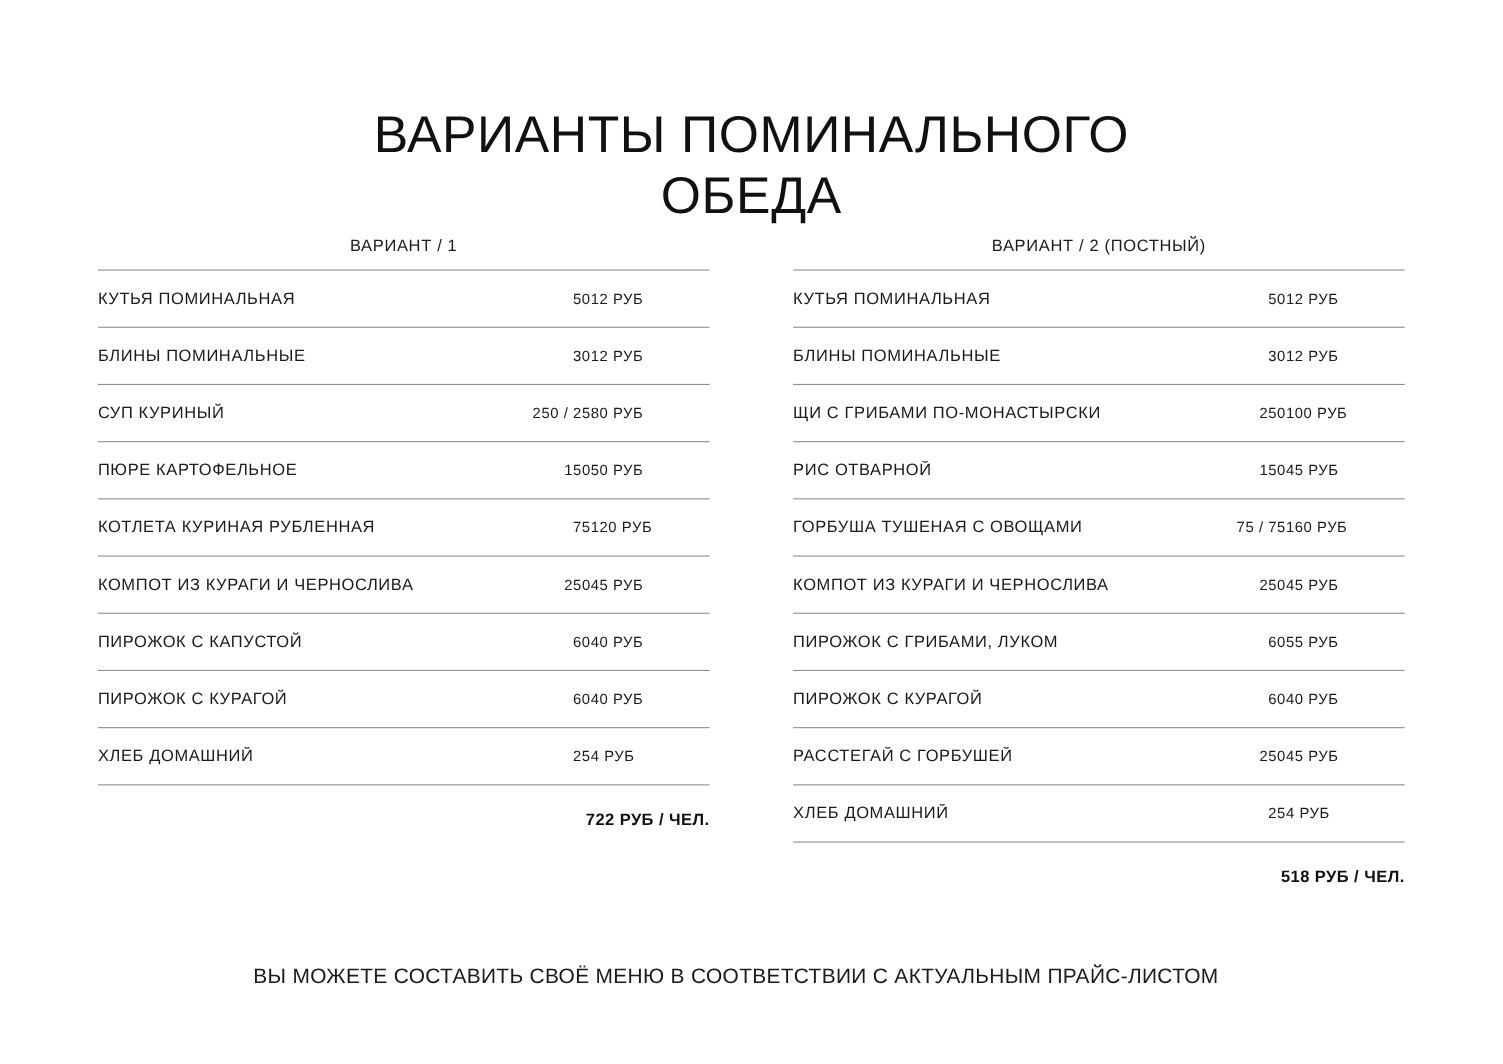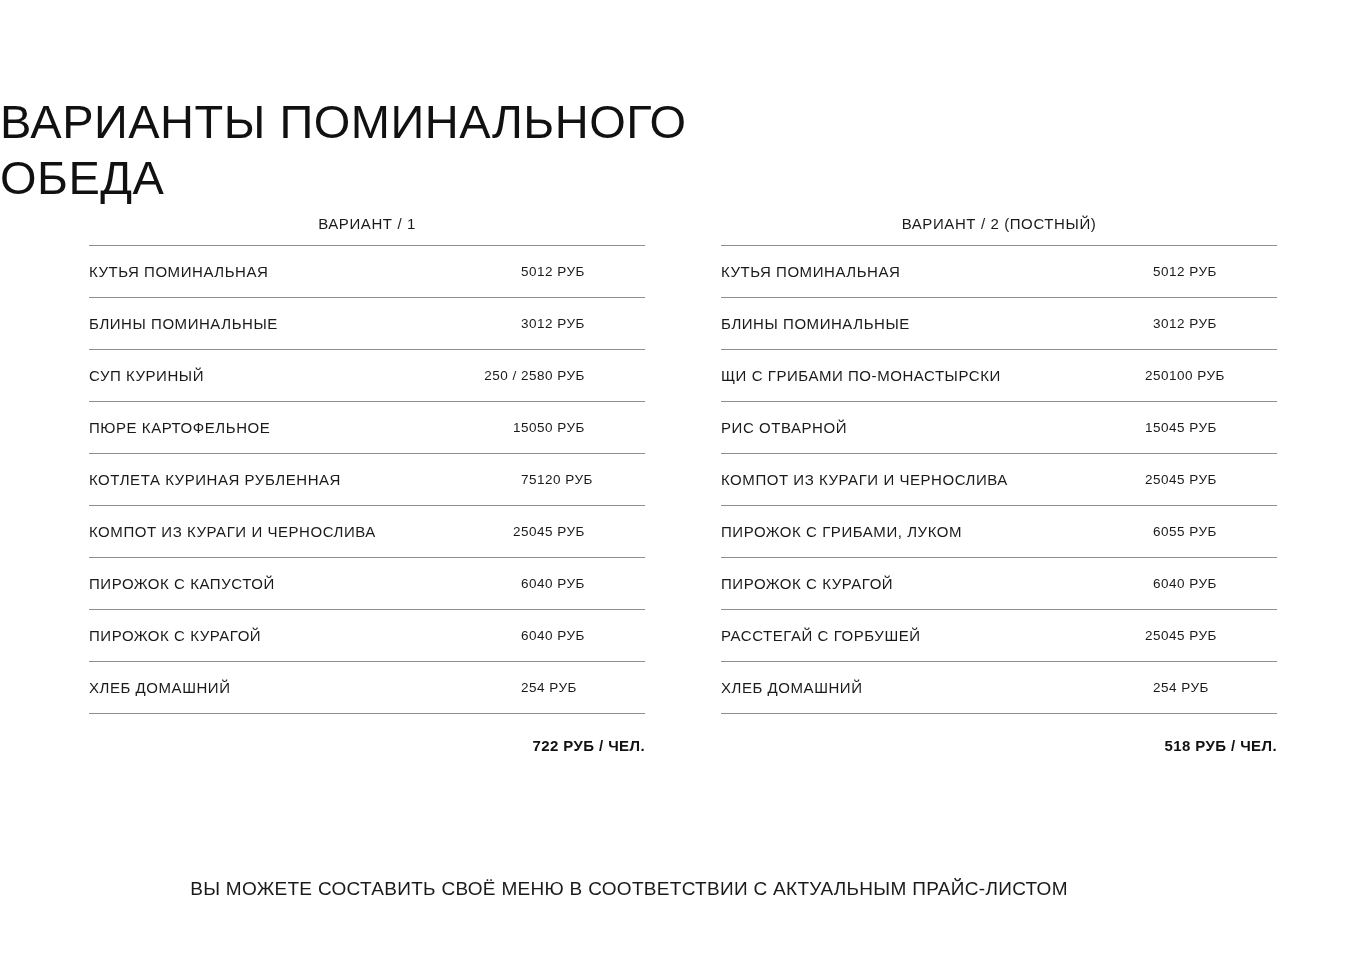--- a/index.html
+++ b/index.html
@@ -21,20 +21,21 @@
     height: 967px;
     box-sizing: border-box;
   }
 
   
   .title {
     position: absolute;
     left: 0;
     top: 62px;
     width: 1366px;
+    text-align: center;
     font-size: 47px;
     line-height: 56px;
     font-weight: 300;
     letter-spacing: 0.5px;
     color: #111111;
     white-space: pre-line;
     margin-top: 32px;
   }
 
   
@@ -111,20 +112,21 @@
   .footer {
     position: absolute;
     left: 0;
     top: 878px;
     width: 1258px;
     text-align: center;
     font-size: 19px;
     font-weight: 500;
     letter-spacing: 0.3px;
     color: #1a1a1a;
+    padding-left: 40px;
   }
 </style>
 </head>
 <body>
 
 <div class="page">
 
   <h1 class="title">ВАРИАНТЫ ПОМИНАЛЬНОГО
 ОБЕДА</h1>
 
@@ -201,20 +203,25 @@
             <div class="name">ЩИ С ГРИБАМИ ПО-МОНАСТЫРСКИ</div>
             <div class="weight">250</div>
             <div class="price">100 РУБ</div>
           </div>
           <div class="row">
             <div class="name">РИС ОТВАРНОЙ</div>
             <div class="weight">150</div>
             <div class="price">45 РУБ</div>
           </div>
           <div class="row">
+            <div class="name">ГОРБУША ТУШЕНАЯ С ОВОЩАМИ</div>
+            <div class="weight">75 / 75</div>
+            <div class="price">160 РУБ</div>
+          </div>
+          <div class="row">
             <div class="name">КОМПОТ ИЗ КУРАГИ И ЧЕРНОСЛИВА</div>
             <div class="weight">250</div>
             <div class="price">45 РУБ</div>
           </div>
           <div class="row">
             <div class="name">ПИРОЖОК С ГРИБАМИ, ЛУКОМ</div>
             <div class="weight">60</div>
             <div class="price">55 РУБ</div>
           </div>
           <div class="row">

